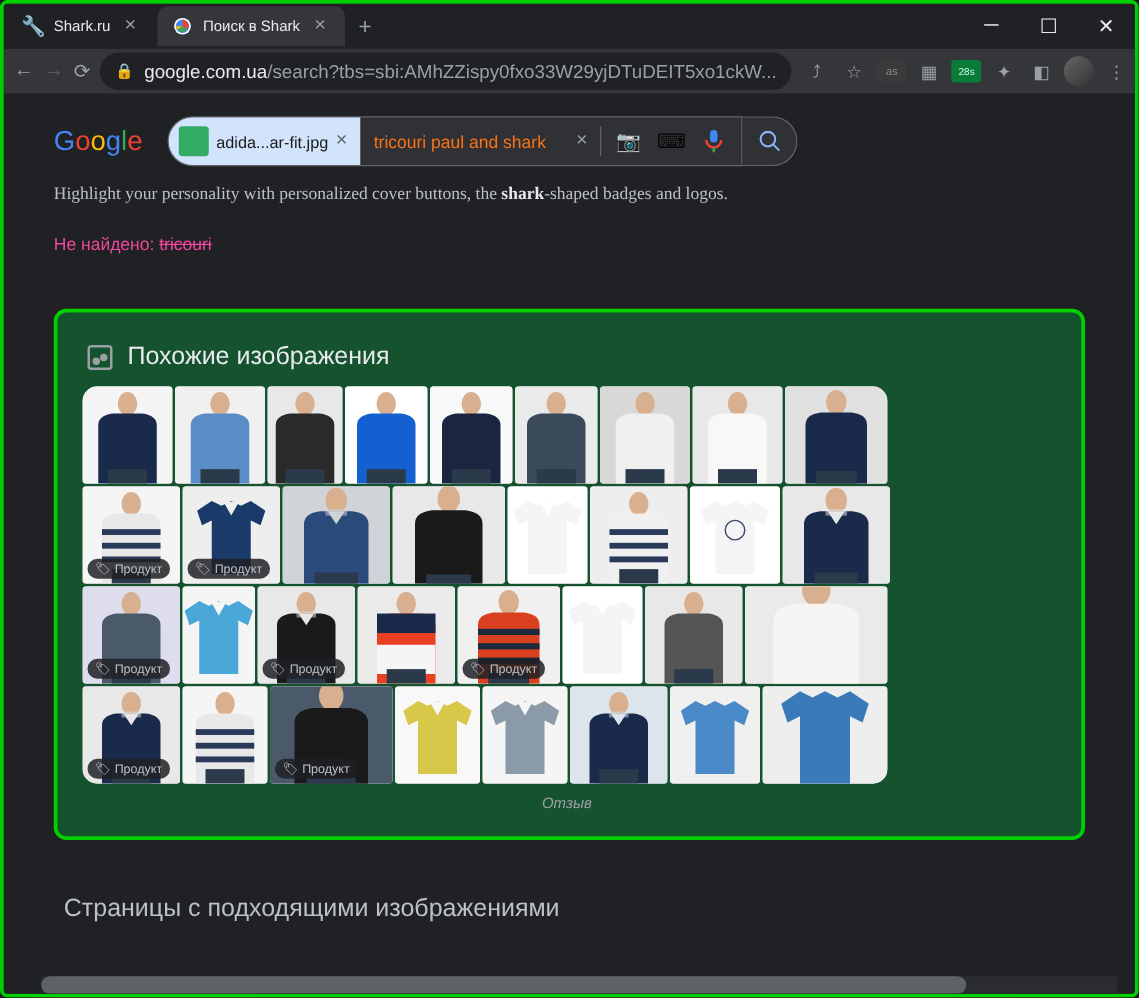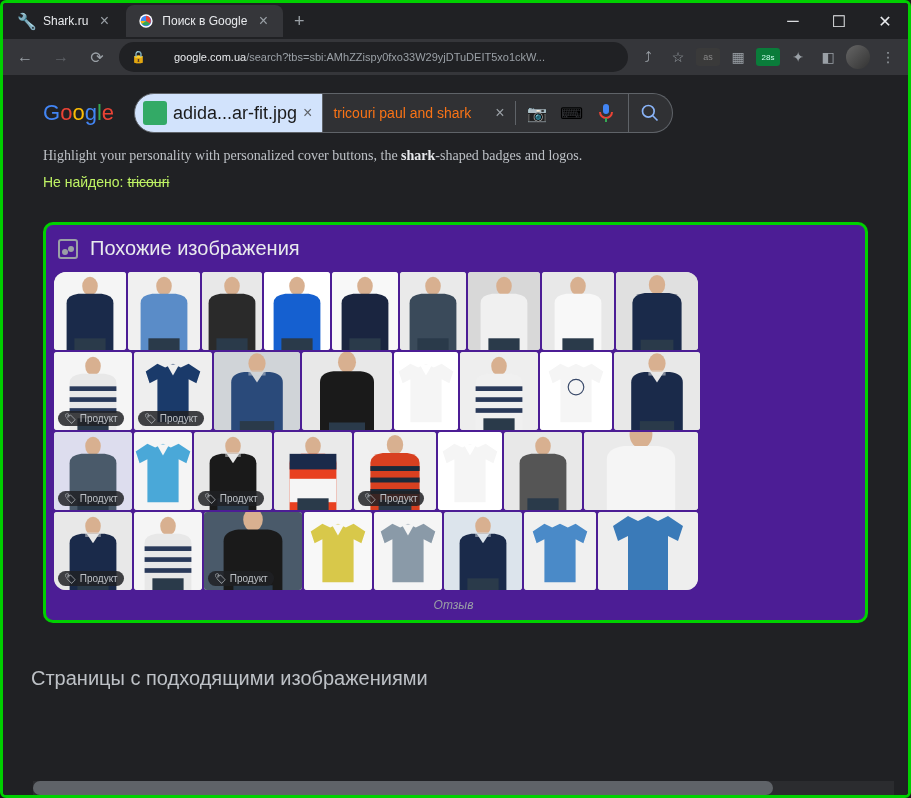--- a/index.html
+++ b/index.html
@@ -12,63 +12,63 @@
 .tab-title { color: #e8eaed; font-size: 12px; white-space: nowrap; }
 .tab-close { width: 16px; height: 16px; color: #9aa0a6; display: flex; align-items: center; justify-content: center; cursor: pointer; }
 .newtab { width: 28px; height: 28px; color: #9aa0a6; display: flex; align-items: center; justify-content: center; cursor: pointer; font-size: 18px; }
 .window-controls { margin-left: auto; display: flex; }
 .wc { width: 46px; height: 36px; display: flex; align-items: center; justify-content: center; color: #e8eaed; cursor: pointer; }
 .addrbar { height: 36px; background: #35363a; display: flex; align-items: center; padding: 0 8px; gap: 8px; }
 .nav-btn { width: 28px; height: 28px; color: #9aa0a6; display: flex; align-items: center; justify-content: center; cursor: pointer; }
 .nav-btn.disabled { opacity: 0.4; }
 .url-box { flex: 1; height: 30px; background: #202124; border-radius: 15px; display: flex; align-items: center; padding: 0 12px; gap: 8px; }
 .lock { color: #9aa0a6; font-size: 12px; }
-.url-text { color: #9aa0a6; font-size: 11px; white-space: nowrap; overflow: hidden; margin-left: 20px; }
+.url-text { color: #9aa0a6; font-size: 15px; white-space: nowrap; overflow: hidden; }
 .url-domain { color: #e8eaed; }
 .addr-icons { display: flex; gap: 6px; align-items: center; }
 .addr-icon { width: 24px; height: 24px; display: flex; align-items: center; justify-content: center; color: #9aa0a6; font-size: 14px; }
 .ext-badge { width: 24px; height: 18px; background: #3a3a3a; border-radius: 3px; display: flex; align-items: center; justify-content: center; font-size: 9px; color: #888; }
 .ext-green { width: 24px; height: 18px; background: #0a7c3a; border-radius: 3px; display: flex; align-items: center; justify-content: center; font-size: 8px; color: #cfe; }
 .avatar { width: 24px; height: 24px; border-radius: 50%; background: linear-gradient(135deg, #666, #333); }
 .content { position: absolute; top: 72px; left: 0; right: 0; bottom: 0; background: #202124; overflow: hidden; }
 .scroll-area { height: 100%; overflow-y: scroll; }
 .scroll-area::-webkit-scrollbar { width: 14px; }
 .scroll-area::-webkit-scrollbar-track { background: #2b2c2f; }
 .scroll-area::-webkit-scrollbar-thumb { background: #5f6368; border-radius: 7px; }
 .header { display: flex; align-items: center; padding: 18px 24px 12px 40px; gap: 20px; }
 .logo { font-size: 22px; font-weight: 500; display: flex; }
 .logo span:nth-child(1){color:#4285f4}.logo span:nth-child(2){color:#ea4335}.logo span:nth-child(3){color:#fbbc05}.logo span:nth-child(4){color:#4285f4}.logo span:nth-child(5){color:#34a853}.logo span:nth-child(6){color:#ea4335}
 .search-wrap { display: flex; align-items: center; gap: 0; }
 .chip { height: 40px; background: #d2e3fc; border-radius: 20px 0 0 20px; display: flex; align-items: center; padding: 0 10px 0 8px; gap: 6px; border: 1px solid #5f6368; }
 .chip-thumb { width: 24px; height: 24px; background: #3a6; border-radius: 3px; }
-.chip-text { color: #1a1a1a; font-size: 18px; }
+.chip-text { color: #1a1a1a; font-size: 13px; }
 .chip-x { color: #5f6368; font-size: 16px; cursor: pointer; }
 .search-input { height: 40px; background: #303134; border: 1px solid #5f6368; border-left: none; display: flex; align-items: center; padding: 0 10px; gap: 10px; }
 .search-text { color: #f97316; font-size: 14px; }
 .search-x { color: #9aa0a6; cursor: pointer; }
 .search-divider { width: 1px; height: 24px; background: #5f6368; }
 .search-icon { width: 24px; height: 24px; display: flex; align-items: center; justify-content: center; }
 .search-btn { height: 40px; width: 44px; background: #303134; border: 1px solid #5f6368; border-left: none; border-radius: 0 20px 20px 0; display: flex; align-items: center; justify-content: center; }
 .results { padding: 0 40px; }
 .snippet { color: #bdc1c6; font-size: 14px; line-height: 22px; font-family: Liberation Serif, serif; }
 .snippet b { color: #e8eaed; font-weight: bold; }
-.not-found { color: #bef264; font-size: 14px; margin-top: 7px; }
+.not-found { color: #ec4899; font-size: 14px; margin-top: 20px; }
 .not-found s { text-decoration: line-through; }
-.similar-box { margin: 32px 40px 20px 40px; border: 3px solid #00d000; border-radius: 10px; padding: 8px; background: #4c1d95; }
+.similar-box { margin: 44px 40px 20px 40px; border: 3px solid #00d000; border-radius: 10px; padding: 20px; background: #14532d; }
 .similar-header { display: flex; align-items: center; gap: 12px; padding: 4px 4px 12px 4px; }
 .similar-icon { width: 20px; height: 20px; border: 2px solid #9aa0a6; border-radius: 3px; position: relative; }
 .similar-icon::after { content: ''; position: absolute; bottom: 2px; left: 2px; width: 6px; height: 6px; background: #9aa0a6; border-radius: 50%; box-shadow: 6px -3px 0 0 #9aa0a6; }
 .similar-title { color: #e8eaed; font-size: 20px; }
 .image-grid { display: flex; flex-direction: column; gap: 2px; }
 .image-row { display: flex; gap: 2px; }
 .thumb { height: 78px; background: #ddd; border-radius: 3px; position: relative; overflow: hidden; flex-shrink: 0; }
 .thumb svg { width: 100%; height: 100%; }
 .product-label { position: absolute; bottom: 4px; left: 4px; background: rgba(32,33,36,0.85); color: #bdc1c6; font-size: 10px; padding: 2px 6px; border-radius: 10px; display: flex; align-items: center; gap: 3px; }
 .feedback { text-align: center; color: #9aa0a6; font-size: 12px; font-style: italic; padding: 8px 4px 0 0; }
-.pages-title { color: #bdc1c6; font-size: 20px; padding: 24px 40px 12px 28px; }
+.pages-title { color: #bdc1c6; font-size: 20px; padding: 24px 40px 12px 48px; }
 .bottom-scroll { position: absolute; bottom: 0; left: 30px; right: 14px; height: 14px; background: #2b2c2f; }
 .bottom-scroll-thumb { height: 100%; width: 86%; background: #5f6368; border-radius: 7px; }
 </style>
 </head>
 <body>
 
 <div class="window">
   <div class="titlebar">
     <div class="tab">
       <span class="tab-icon">🔧</span>
@@ -78,21 +78,21 @@
     <div class="tab active">
       <span class="tab-icon">
           <svg viewBox="0 0 24 24" width="16" height="16">
             <circle cx="12" cy="12" r="10" fill="#fff"></circle>
             <path d="M12 4a8 8 0 1 0 0 16 8 8 0 0 0 0-16" fill="#4285f4"></path>
             <path d="M12 4v8l6 4a8 8 0 0 0-6-12" fill="#ea4335"></path>
             <path d="M12 12l-6 4a8 8 0 0 0 12 0z" fill="#34a853"></path>
             <path d="M4 12a8 8 0 0 0 2 4l6-4H4" fill="#fbbc05"></path>
           </svg>
         </span>
-      <span class="tab-title">Поиск в Google</span>
+      <span class="tab-title">Поиск в Shark</span>
       <span class="tab-close">×</span>
     </div>
     <div class="newtab">+</div>
     <div class="window-controls">
       <div class="wc">─</div>
       <div class="wc">☐</div>
       <div class="wc">✕</div>
     </div>
   </div>
 

